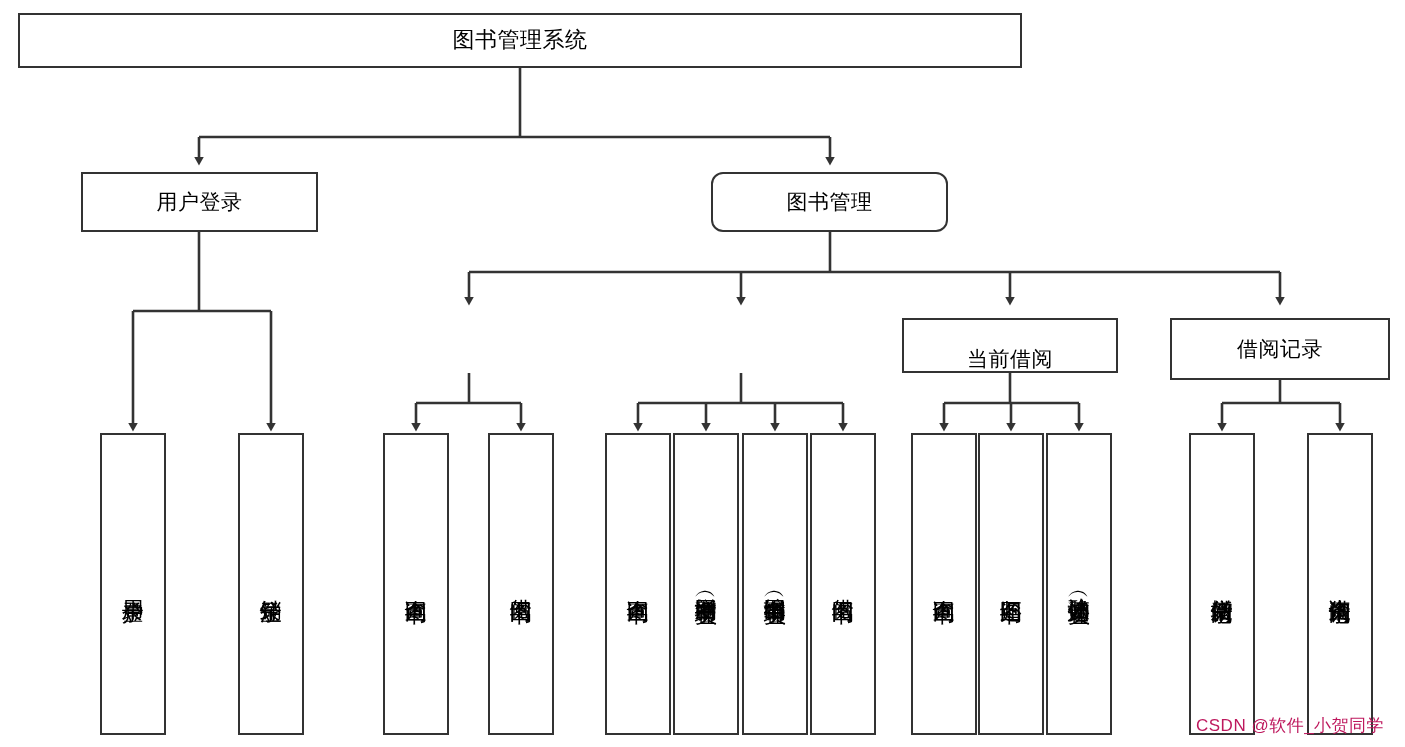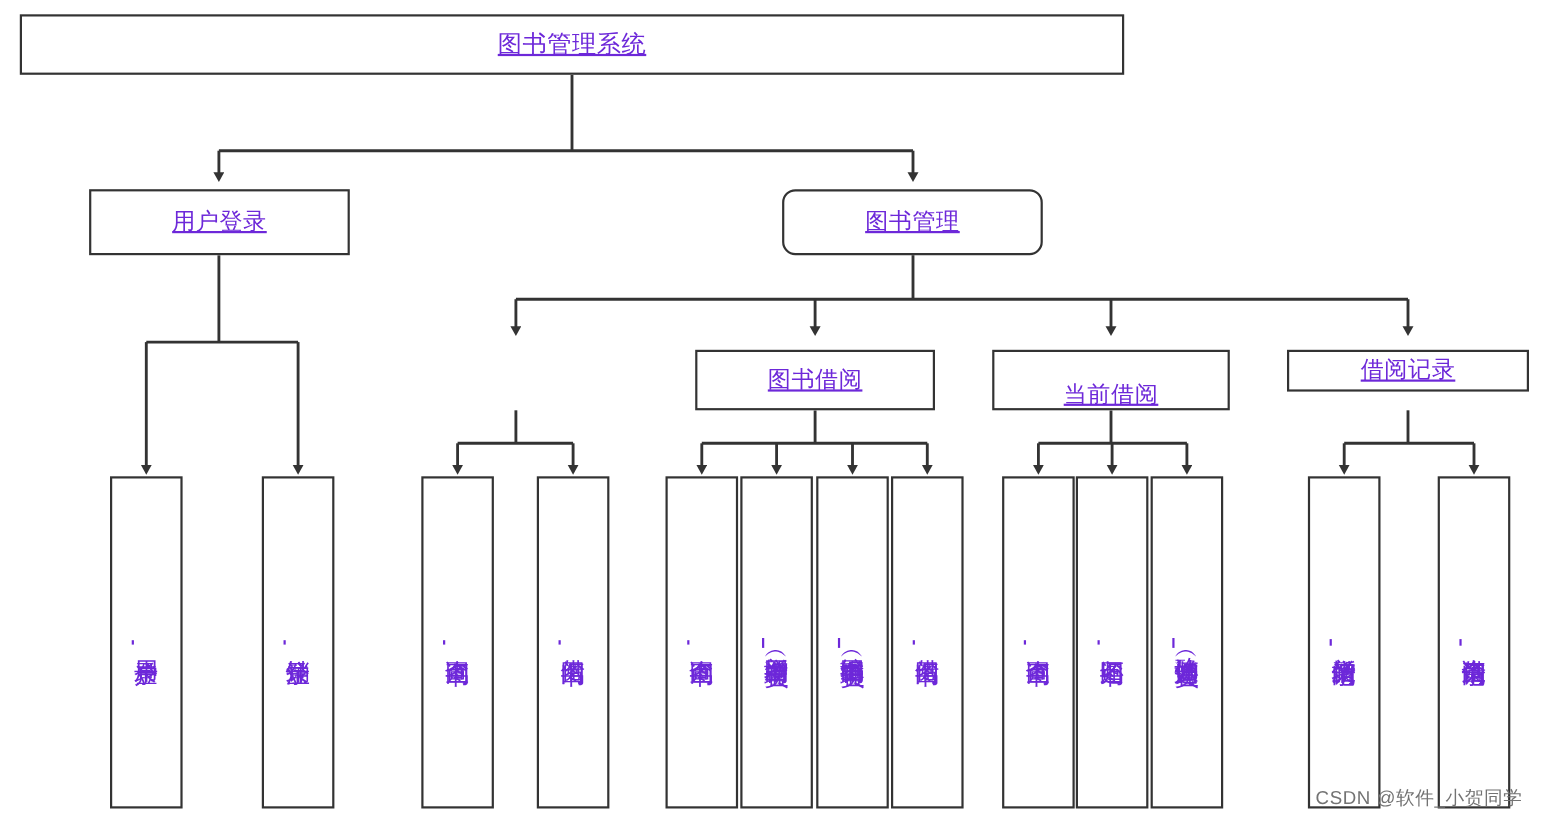--- a/index.html
+++ b/index.html
@@ -33,22 +33,21 @@
     border: 2px solid #333333;
     display: flex;
     align-items: center;
     justify-content: center;
     color: #2b2b2b;
   }
   .node .label {
     display: block;
     text-align: center;
     line-height: 1.12;
-    color: #6d28d9;
-    text-decoration: underline;
+    color: #000000;
   }
   
   .node.horiz .label {
     font-size: 21px;
     letter-spacing: 0.5px;
     white-space: nowrap;
   }
   .node.root .label {
     font-size: 22px;
   }
@@ -63,21 +62,21 @@
     text-orientation: upright;
     font-size: 22px;
     line-height: 1.16;
     letter-spacing: 1px;
     white-space: nowrap;
     max-height: 282px;
   }
   .watermark {
     position: absolute;
     font-size: 17px;
-    color: #737373;
+    color: #be185d;
     white-space: nowrap;
     letter-spacing: 0.5px;
     user-select: none;
   }
 </style>
 </head>
 <body>
 
 <div id="canvas">
 
@@ -135,27 +134,24 @@
     <span class="label">图书管理系统</span>
   </div>
 
   <div class="node horiz" style="left:81px; top:172px; width:237px; height:60px;">
     <span class="label">用户登录</span>
   </div>
   <div class="node horiz" style="left:711px; top:172px; width:237px; height:60px;border-radius:12px;">
     <span class="label">图书管理</span>
   </div>
 
-  <div class="node horiz" style="left:632px; top:318px; width:218px; height:55px;">
-    <span class="label">图书借阅</span>
-  </div>
   <div class="node horiz" style="left:902px; top:318px; width:216px; height:55px;align-items:flex-end;">
     <span class="label">当前借阅</span>
   </div>
-  <div class="node horiz" style="left:1170px; top:318px; width:220px; height:38px;">
+  <div class="node horiz" style="left:1170px; top:318px; width:220px; height:62px;">
     <span class="label">借阅记录</span>
   </div>
 
   <div class="node vert" style="left:100px; top:433px; width:66px; height:302px;">
     <span class="label">用户登录</span>
   </div>
   <div class="node vert" style="left:238px; top:433px; width:66px; height:302px;">
     <span class="label">注销登录</span>
   </div>
 

